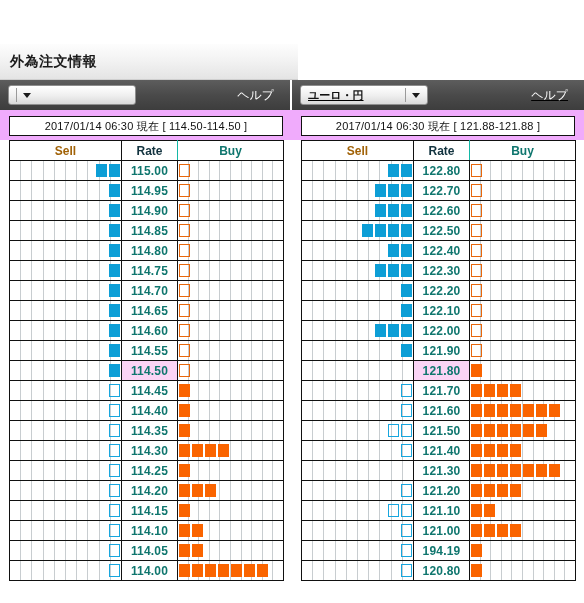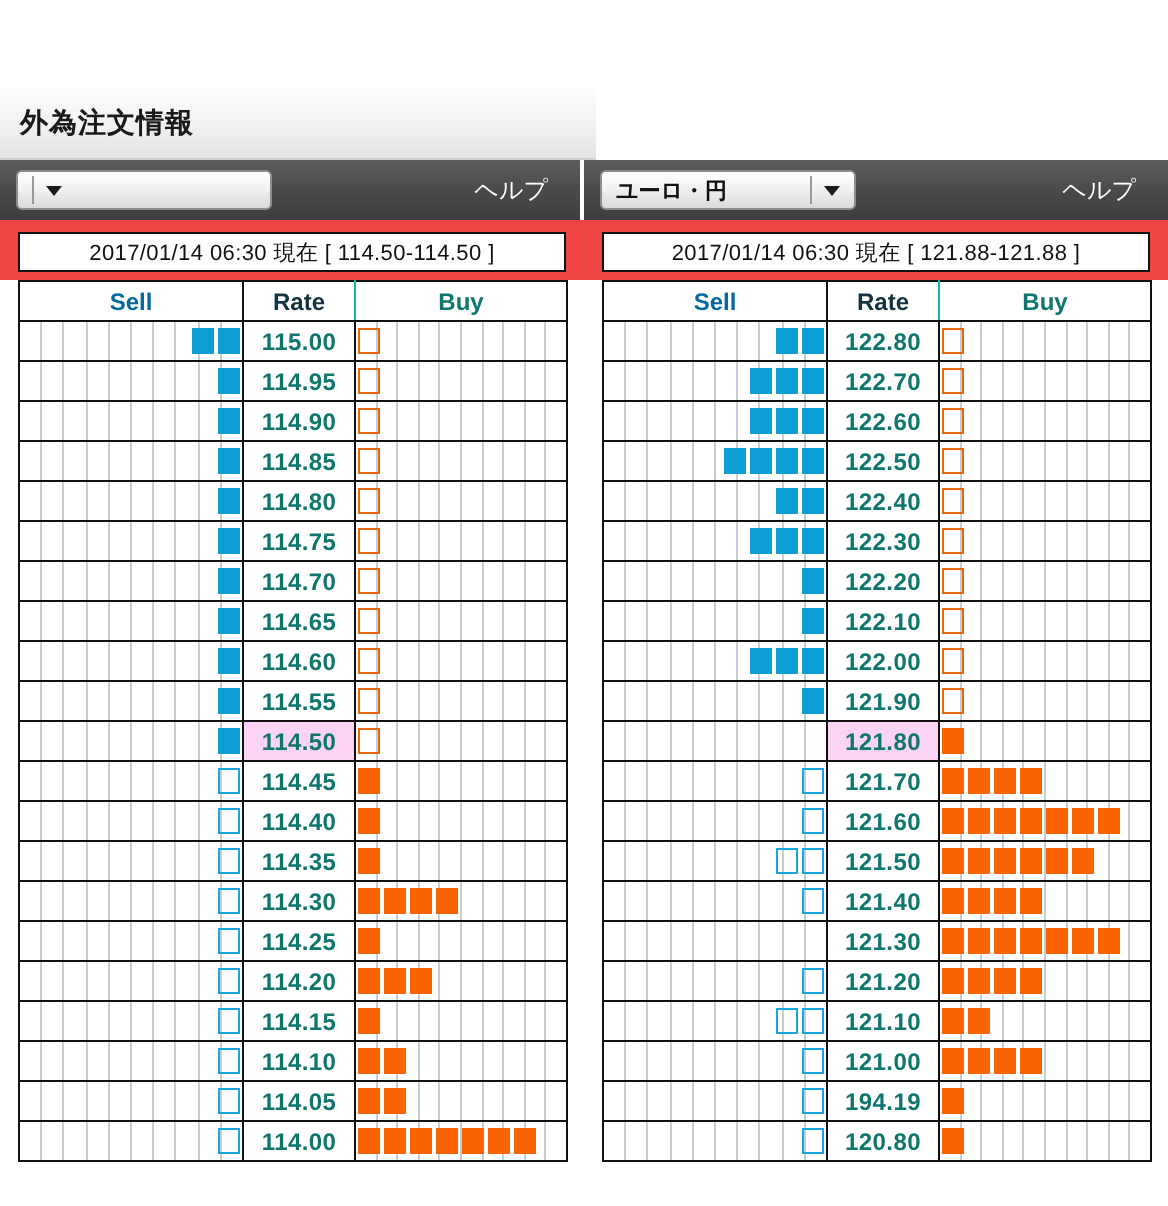--- a/index.html
+++ b/index.html
@@ -38,21 +38,21 @@
   .panel { width: 292px; }
 
   
   .toolbar {
     height: 30px;
     background: linear-gradient(to bottom, #5d5d5d 0%, #4a4a4a 50%, #3d3d3d 100%);
     display: flex; align-items: center;
     padding: 0 8px;
     border-right: 2px solid #ffffff;
   }
-  .panel:last-child .toolbar { border-right: none; }
+  .panel:last-child .toolbar { border-right: none; text-decoration: underline; }
   .pair-select {
     width: 128px; height: 20px;
     background: linear-gradient(to bottom, #ffffff 0%, #f0f0f0 50%, #dadada 100%);
     border: 1px solid #8d8d8d;
     border-radius: 3px;
     display: flex; align-items: center;
     font-size: 11px; font-weight: bold; color: #111;
     padding-left: 7px;
     position: relative;
   }
@@ -68,21 +68,21 @@
     margin-right: 7px;
   }
   .help {
     margin-left: auto;
     font-size: 12px; color: #ffffff;
     padding-right: 8px;
     cursor: pointer;
   }
 
   
-  .tsbox-wrap { padding: 6px 9px 4px 9px; background: #ef4444; }
+  .tsbox-wrap { padding: 6px 9px 4px 9px; background: #f0abfc; }
   .tsbox {
     border: 1px solid #111;
     height: 20px;
     display: flex; align-items: center; justify-content: center;
     font-size: 11px; color: #111;
     background: #fff;
     letter-spacing: 0.2px;
   }
 
   
@@ -93,21 +93,21 @@
     table-layout: fixed;
     border: 1px solid #111;
   }
   table.board th {
     height: 20px;
     font-size: 12px;
     font-weight: bold;
     border-bottom: 1px solid #111;
     background: #fff;
   }
-  th.sell-h { color: #0369a1; border-right: 1px solid #111; }
+  th.sell-h { color: #a16207; border-right: 1px solid #111; }
   th.rate-h { color: #12333f; border-right: 1px solid #14b8a6; }
   th.buy-h  { color: #0f766e; }
 
   table.board td { height: 20px; padding: 0; background: #fff; }
 
   td.sell-c {
     border-right: 1px solid #111;
     border-bottom: 1px solid #111;
     position: relative;
     overflow: hidden;

